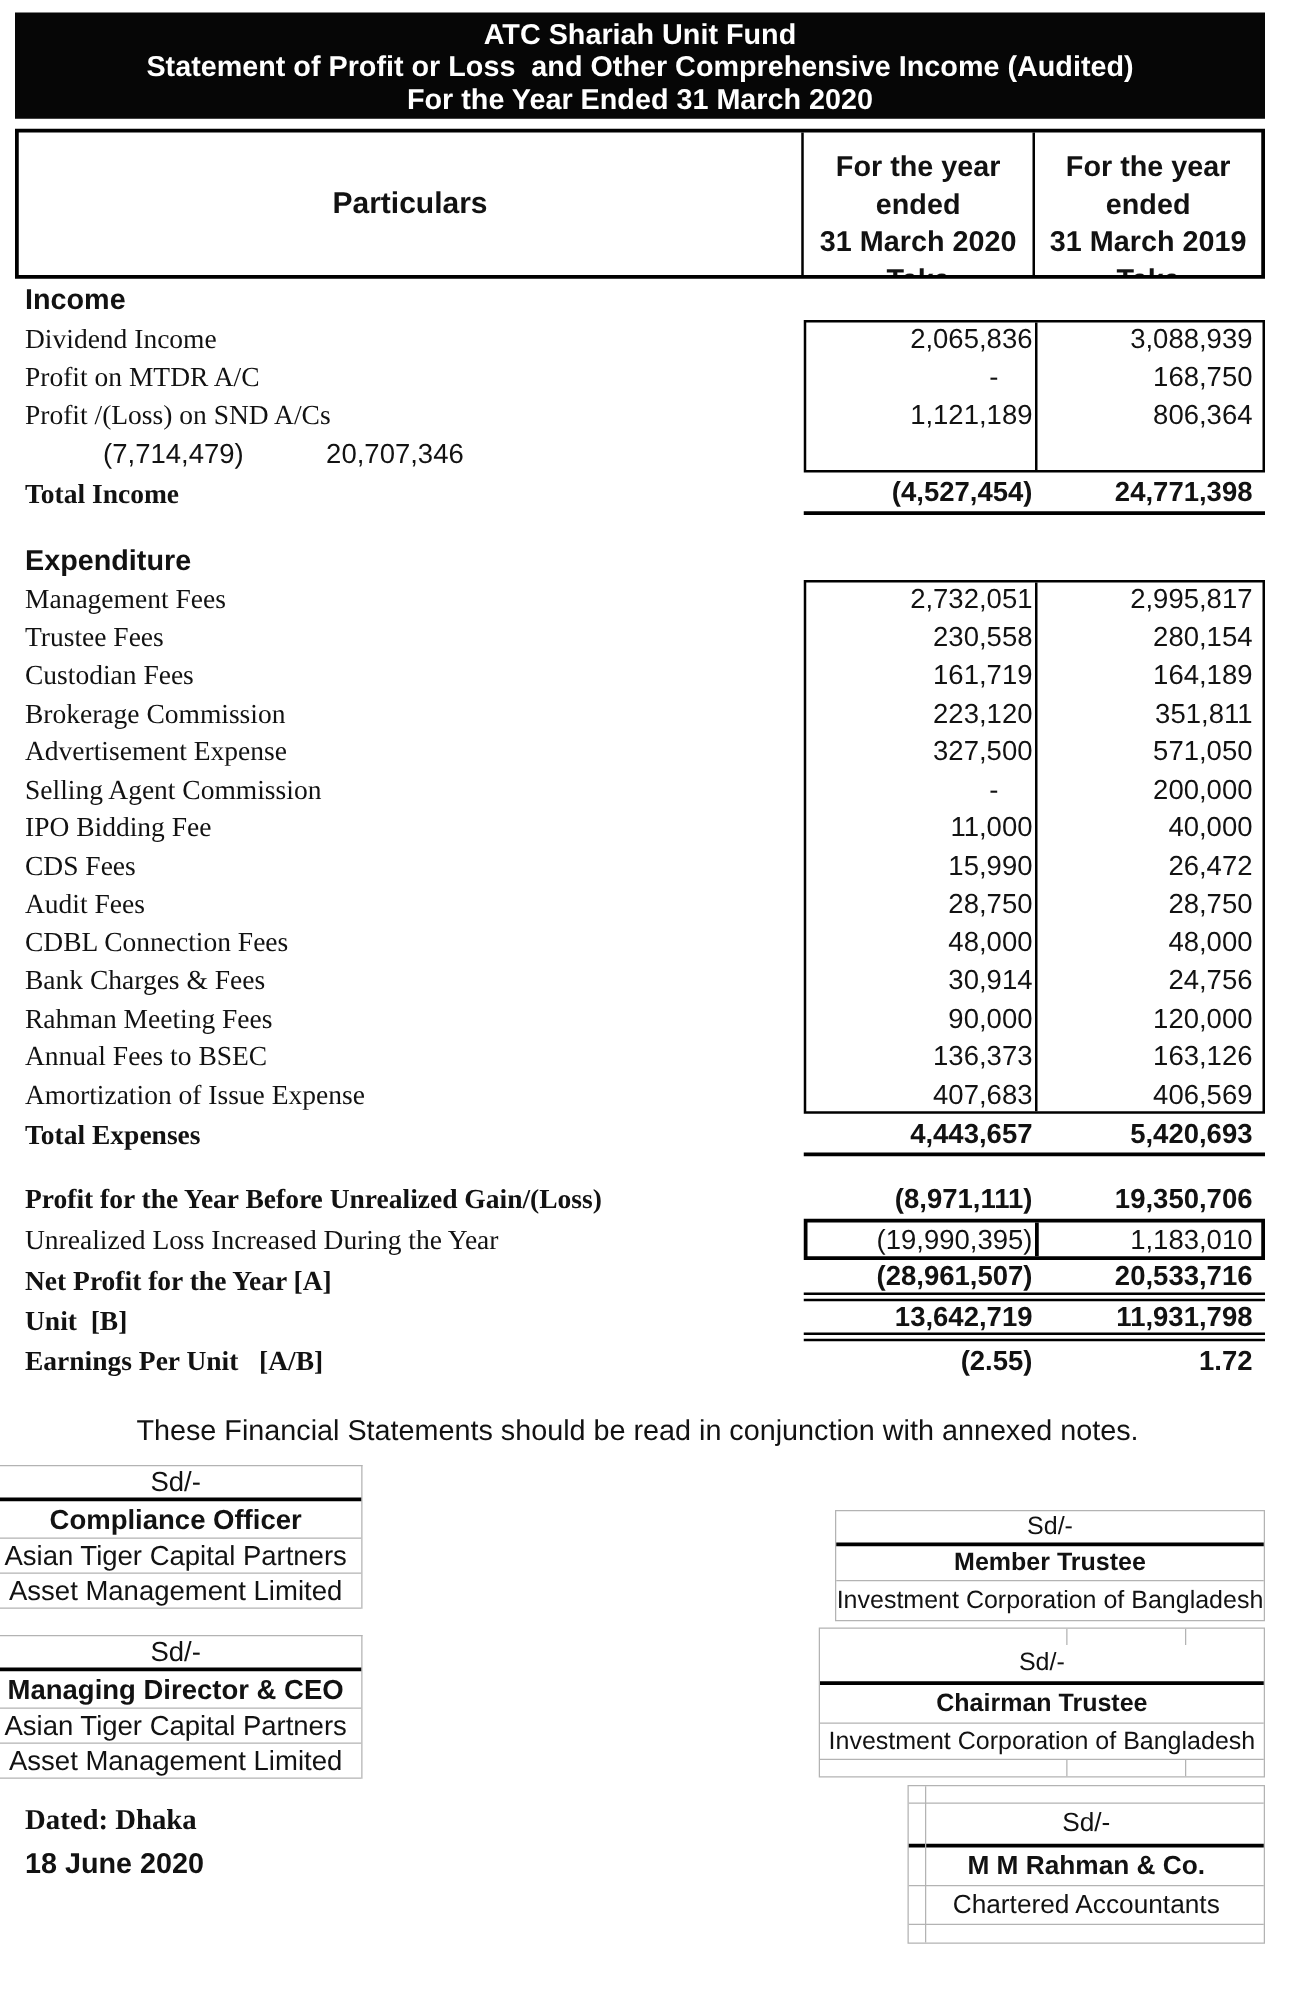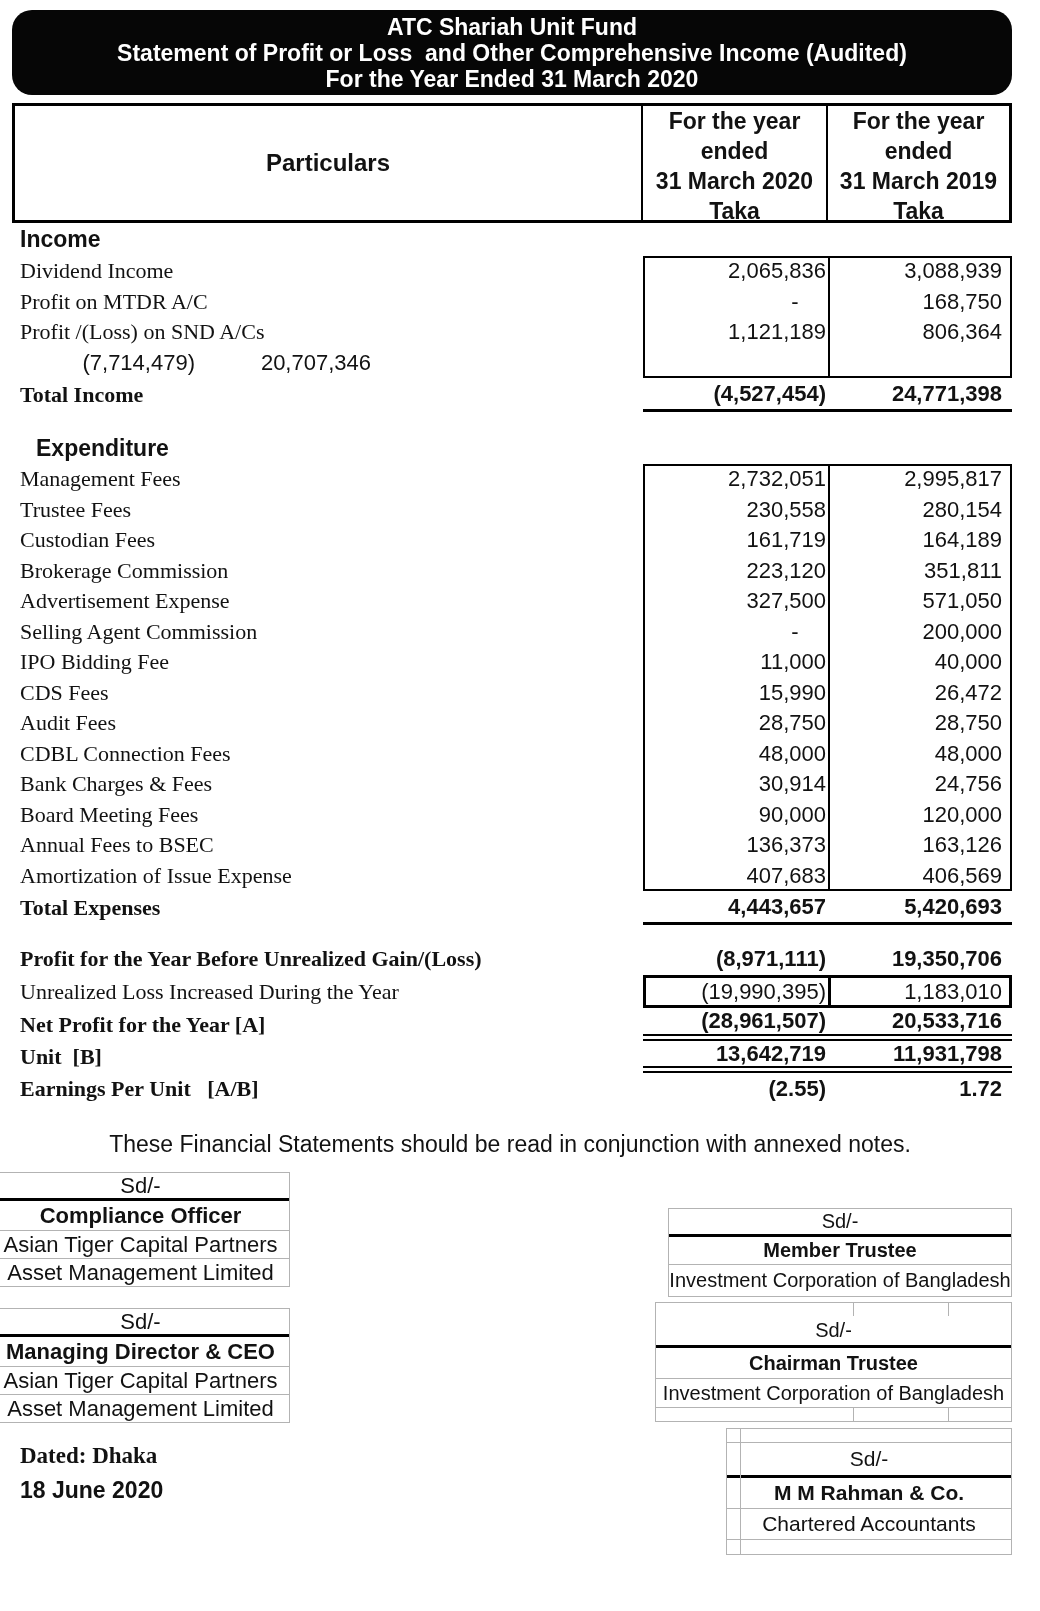--- a/index.html
+++ b/index.html
@@ -6,52 +6,52 @@
   html,body { background:#ffffff; }
   .page {
     position:relative; width:1040px; height:1611px; overflow:hidden;
     background:#ffffff; color:#121212;
     font-family:"Liberation Sans", sans-serif;
   }
   
   .banner {
     position:absolute; left:12px; top:10px; width:1000px; height:85px;
     background:#060606; color:#ffffff; text-align:center;
-    font-weight:bold; font-size:23px; line-height:26px; padding-top:4px;border-radius:20px;
+    font-weight:bold; font-size:23px; line-height:26px; padding-top:4px;
   }
   
   .hdr-table {
     position:absolute; left:12px; top:103px; width:1000px; height:120px;
     border:3px solid #000; display:flex; background:#fff;
   }
   .hdr-part {
     width:628px; border-right:2px solid #000;
     display:flex; align-items:center; justify-content:center;
     font-weight:bold; font-size:24px;
   }
   .hdr-col {
     text-align:center; font-weight:bold; font-size:23px;
-    line-height:30px; padding-top:0; overflow:hidden;
+    line-height:30px; padding-top:12px; overflow:hidden;
   }
   .hdr-col.c1 { width:185px; border-right:2px solid #000; }
   .hdr-col.c2 { width:181px; }
   .hdr-col span { display:block; }
   
   .body { position:absolute; left:12px; top:223px; width:1000px; font-size:22px; }
   .row  { display:flex; align-items:center; }
   .lab  { width:631px; padding-left:8px; height:100%; display:flex; align-items:center;font-family:Liberation Serif, serif; }
   .vals { width:369px; height:100%; display:flex; align-items:flex-end;padding-left:16px; }
   .v    { text-align:right; padding-right:10px; height:100%; display:flex; align-items:center; justify-content:flex-end; }
   .v.dash { padding-right:38px; }
   .v1   { width:185px; }
   .v2   { width:184px; }
   .bold { font-weight:bold; }
   .sec-title { height:33px; display:flex; align-items:center; padding-left:8px; font-weight:bold; font-size:23px; }
   .h305 { height:30.5px; }
-  .h31 { height:31px;margin-left:16px; } .h32 { height:32px; } .h33 { height:33px; } .h34 { height:34px; }
+  .h31 { height:31px; } .h32 { height:32px; } .h33 { height:33px; } .h34 { height:34px; }
   .sp21 { height:21px; } .sp18 { height:18px; }
   .boxed { position:relative; }
   .overlay {
     position:absolute; left:631px; top:0; width:369px; height:100%;
     border:2px solid #000; pointer-events:none;
   }
   .overlay .sep { position:absolute; left:183px; top:0; height:100%; border-left:2px solid #000; }
   .overlay.o3 { border-width:3px; }
   .overlay.o3 .sep { left:182px; border-left-width:3px; }
   .rel { position:relative; }
@@ -257,21 +257,21 @@
 
   <div class="row h305">
     <div class="lab">Bank Charges &amp; Fees</div>
     <div class="vals">
       <div class="v v1">30,914</div>
       <div class="v v2">24,756</div>
     </div>
   </div>
 
   <div class="row h305">
-    <div class="lab">Board Meeting Fees</div>
+    <div class="lab">Rahman Meeting Fees</div>
     <div class="vals">
       <div class="v v1">90,000</div>
       <div class="v v2">120,000</div>
     </div>
   </div>
 
   <div class="row h305">
     <div class="lab">Annual Fees to BSEC</div>
     <div class="vals">
       <div class="v v1">136,373</div>

